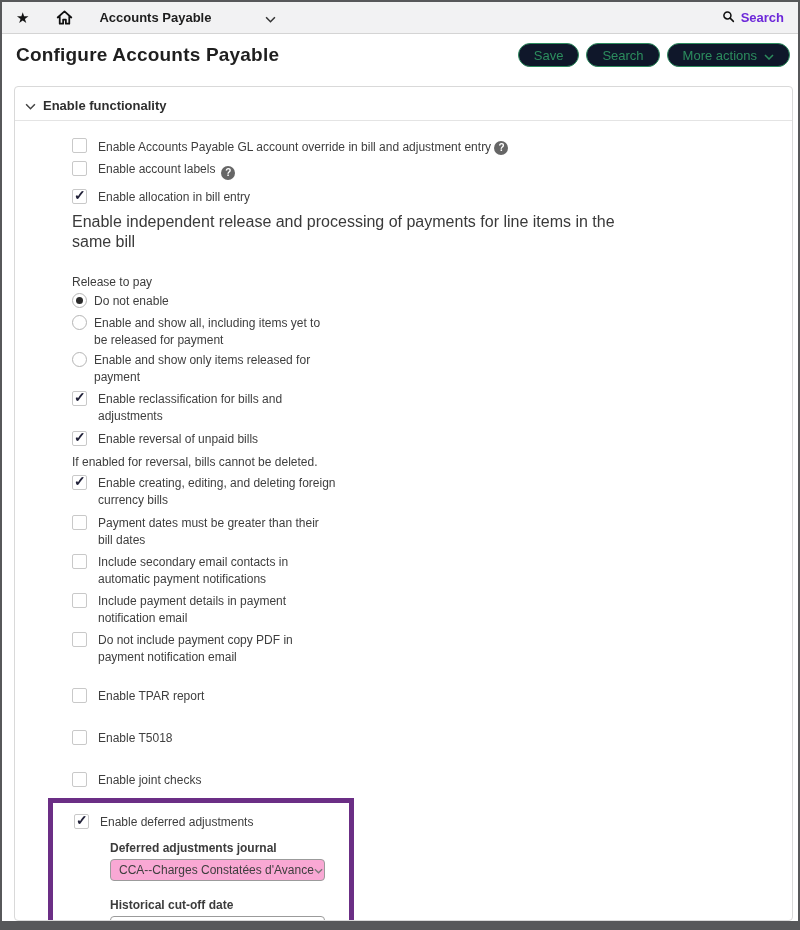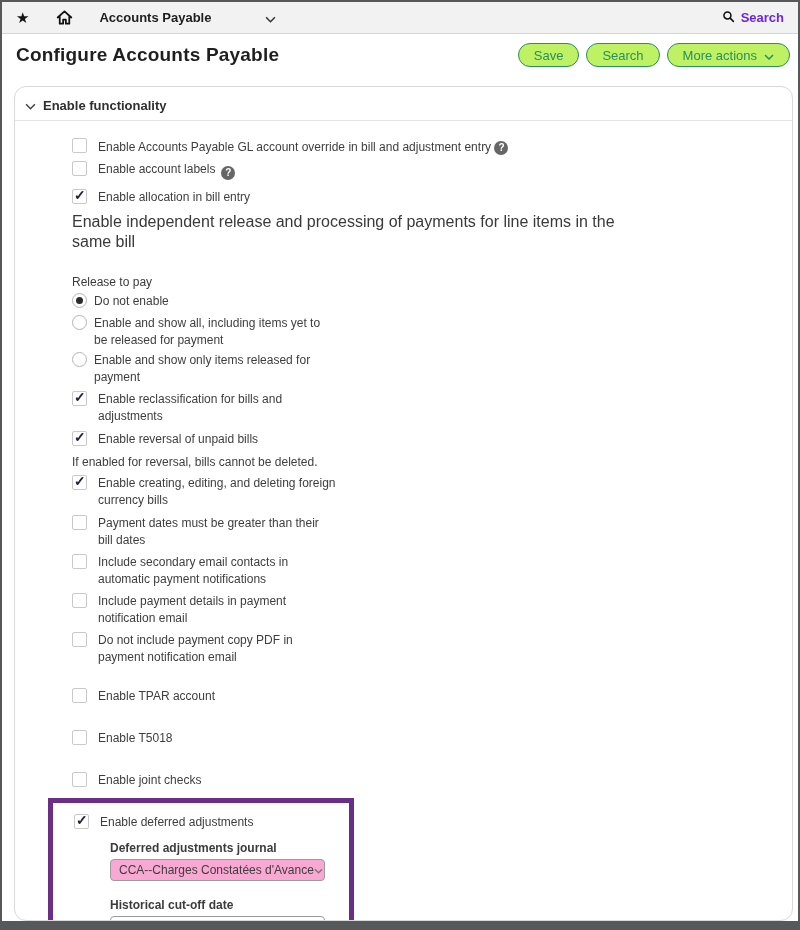--- a/index.html
+++ b/index.html
@@ -11,24 +11,24 @@
   .home{margin-right:26px;display:flex;align-items:center;}
   .app-menu{display:flex;align-items:center;justify-content:space-between;width:177px;cursor:pointer;gap:45px;}
   .app-menu-label{font-size:13px;font-weight:bold;color:#1d1d1d;}
   .search{margin-left:auto;display:flex;align-items:center;gap:6px;cursor:pointer;}
   .search-label{font-size:13px;font-weight:bold;color:#6d28d9;}
   
   .page-header{height:42px;display:flex;align-items:center;padding:0 8px 0 14px;background:#fff;}
   .page-title{font-size:19px;font-weight:bold;color:#1f1f1f;margin:0;letter-spacing:.2px;}
   .hdr-buttons{margin-left:auto;display:flex;gap:7px;}
   .pill{height:24px;padding:0 15px;border:1px solid var(--accent-green,#2c8d5e);color:var(--accent-green,#2c8d5e);
-        border-radius:13px;background:#bef264;font-size:13px;font-family:"Liberation Sans",sans-serif;
+        border-radius:13px;background:#0f172a;font-size:13px;font-family:"Liberation Sans",sans-serif;
         display:flex;align-items:center;gap:7px;cursor:pointer;}
   
-  .panel{margin:10px 5px 0 12px;border:1px solid #d9d9d9;border-radius:12px;height:835px;box-sizing:border-box;overflow:hidden;background:#fff;}
+  .panel{margin:10px 5px 0 12px;border:1px solid #d9d9d9;border-radius:4px;height:835px;box-sizing:border-box;overflow:hidden;background:#fff;}
   .section-header{display:flex;align-items:center;gap:7px;padding:9px 12px 6px 10px;border-bottom:1px solid #e4e4e4;cursor:pointer;}
   .section-title{font-size:13px;font-weight:bold;color:#2f2f2f;}
   .section-body{padding-left:57px;font-size:12px;color:#3e3e3e;}
   
   .cb-row{display:flex;align-items:flex-start;cursor:pointer;}
   .cb{width:15px;height:15px;box-sizing:border-box;border:1px solid #c9c9c9;border-radius:2px;background:#fff;flex:none;position:relative;margin-top:1px;}
   .cb.checked::after{content:"\2713";position:absolute;left:1px;top:-3px;font-size:14px;font-weight:bold;color:#23233a;}
   .cb-label{margin-left:11px;max-width:238px;line-height:17px;padding-top:1px;}
   .radio-row{display:flex;align-items:flex-start;cursor:pointer;}
   .rad{width:15px;height:15px;box-sizing:border-box;border:1px solid #b5b5b5;border-radius:50%;background:#fff;flex:none;position:relative;margin-top:1px;}
@@ -177,21 +177,21 @@
         <span class="cb"></span>
         <span class="cb-label">Include payment details in payment notification email</span>
       </div>
       <div class="cb-row" style="margin-top:4px">
         <span class="cb"></span>
         <span class="cb-label">Do not include payment copy PDF in payment notification email</span>
       </div>
 
       <div class="cb-row" style="margin-top:21px">
         <span class="cb"></span>
-        <span class="cb-label">Enable TPAR account</span>
+        <span class="cb-label">Enable TPAR report</span>
       </div>
       <div class="cb-row" style="margin-top:24px">
         <span class="cb"></span>
         <span class="cb-label">Enable T5018</span>
       </div>
       <div class="cb-row" style="margin-top:24px">
         <span class="cb"></span>
         <span class="cb-label">Enable joint checks</span>
       </div>
 

